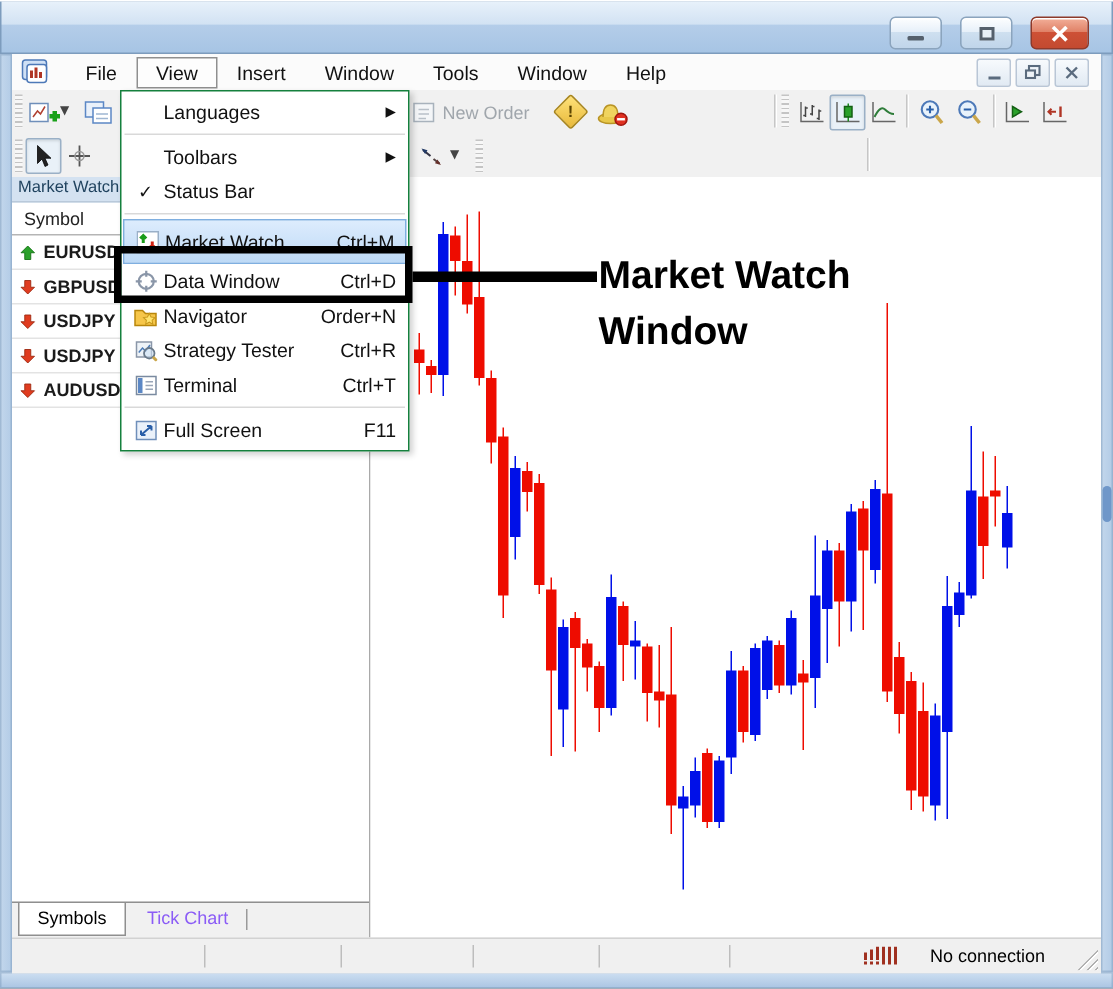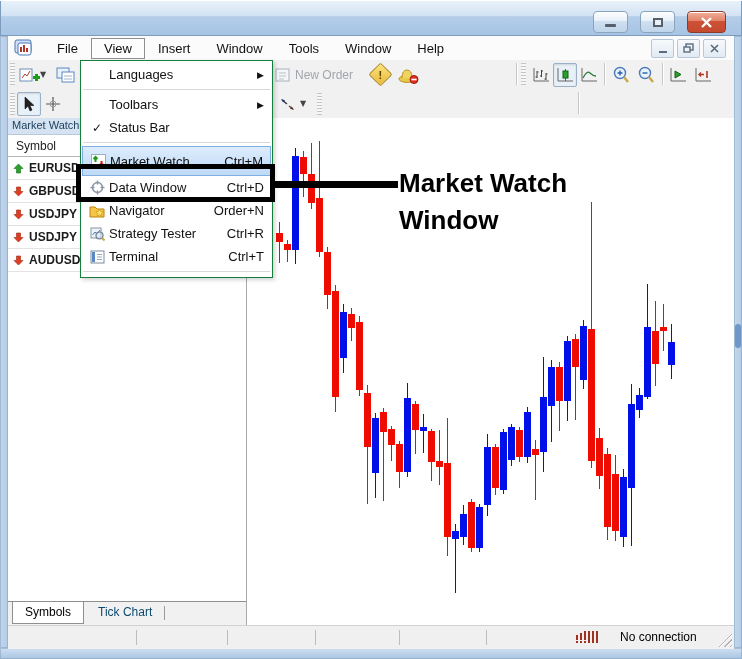--- a/index.html
+++ b/index.html
@@ -65,21 +65,21 @@
   .panel-header{height:15px;background:#d4e2f1;border-bottom:1px solid #b9c9da;
     font-size:11px;color:#20435f;padding:1px 0 0 4px;}
   .col-header{height:21px;border-bottom:1px solid #b5b5b5;font-size:12px;color:#222;
     display:flex;align-items:center;padding-left:8px;}
   .symrow{height:22px;display:flex;align-items:center;border-bottom:1px solid #e3e3e3;padding-left:5px;}
   .symrow .nm{font-size:12px;font-weight:bold;color:#1b1b1b;margin-left:5px;}
   .tabsrow{position:absolute;left:0;bottom:0;width:100%;height:24px;background:#f1f1f1;
     border-top:1px solid #8f8f8f;display:flex;align-items:flex-start;box-sizing:border-box;}
   .tab{font-size:12px;padding:3px 12px 4px;margin-top:0;}
   .tab.active{background:#fff;border:1px solid #8f8f8f;border-top:none;color:#000;margin-left:4px;}
-  .tab.inactive{color:#0c4a6e;margin-left:2px;}
+  .tab.inactive{color:#8b5cf6;margin-left:2px;}
   .tabdiv{width:1px;height:14px;background:#9a9a9a;margin-top:4px;}
   
   .chart{position:absolute;left:247px;top:118px;width:487px;height:507px;background:#fff;overflow:hidden;}
   .chart div{position:absolute;}
   
   .viewmenu{position:absolute;left:80px;top:60px;width:193px;background:#fff;
     border:1px solid #15803d;box-sizing:border-box;z-index:40;padding:2px 0;
     box-shadow:2px 2px 4px rgba(0,0,0,.18);}
   .mrow{height:23px;display:flex;align-items:center;padding:0 8px 0 4px;box-sizing:border-box;}
   .mrow .gutter{width:24px;display:flex;align-items:center;justify-content:center;flex:none;}
@@ -516,20 +516,30 @@
             <rect x="2" y="2" width="3" height="10" fill="#5b87c5"></rect>
             <path d="M7 4.5 h5 M7 7 h5 M7 9.5 h5" stroke="#9aa6b8"></path>
           </svg>
         </span>
         <span class="lbl">Terminal</span>
         <span class="sc">Ctrl+T</span>
       </div>
       <div class="msep">
         <i></i>
       </div>
+      <div class="mrow">
+        <span class="gutter">
+          <svg width="15" height="14">
+            <rect x="1" y="1" width="13" height="12" fill="#eaf1fa" stroke="#6f8fba"></rect>
+            <path d="M4 10 L11 4 M4 10 h3 M4 10 v-3 M11 4 h-3 M11 4 v3" stroke="#2a5fa8" stroke-width="1.3" fill="none"></path>
+          </svg>
+        </span>
+        <span class="lbl">Full Screen</span>
+        <span class="sc">F11</span>
+      </div>
     </div>
 
   <div class="anno-rect"></div>
   <div class="anno-line"></div>
   <div class="anno-text">
     <div>Market Watch</div>
     <div>Window</div>
   </div>
 
   <div class="statusbar">

